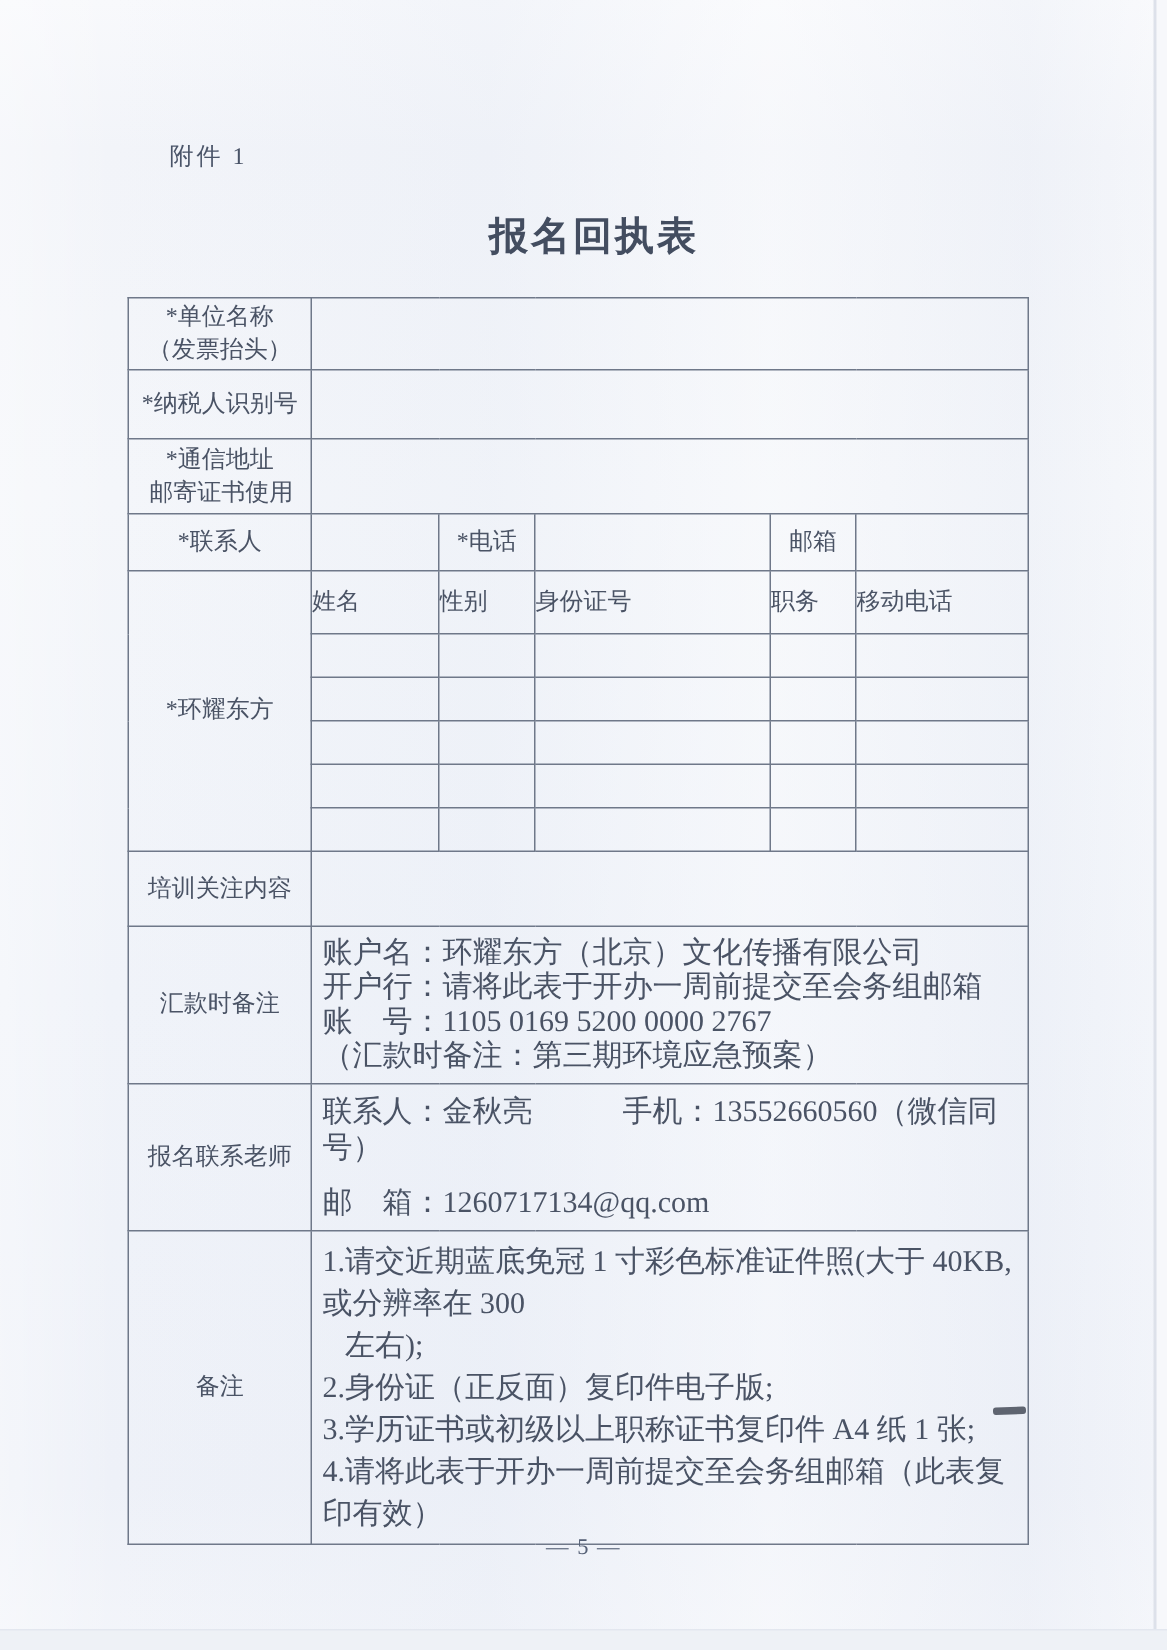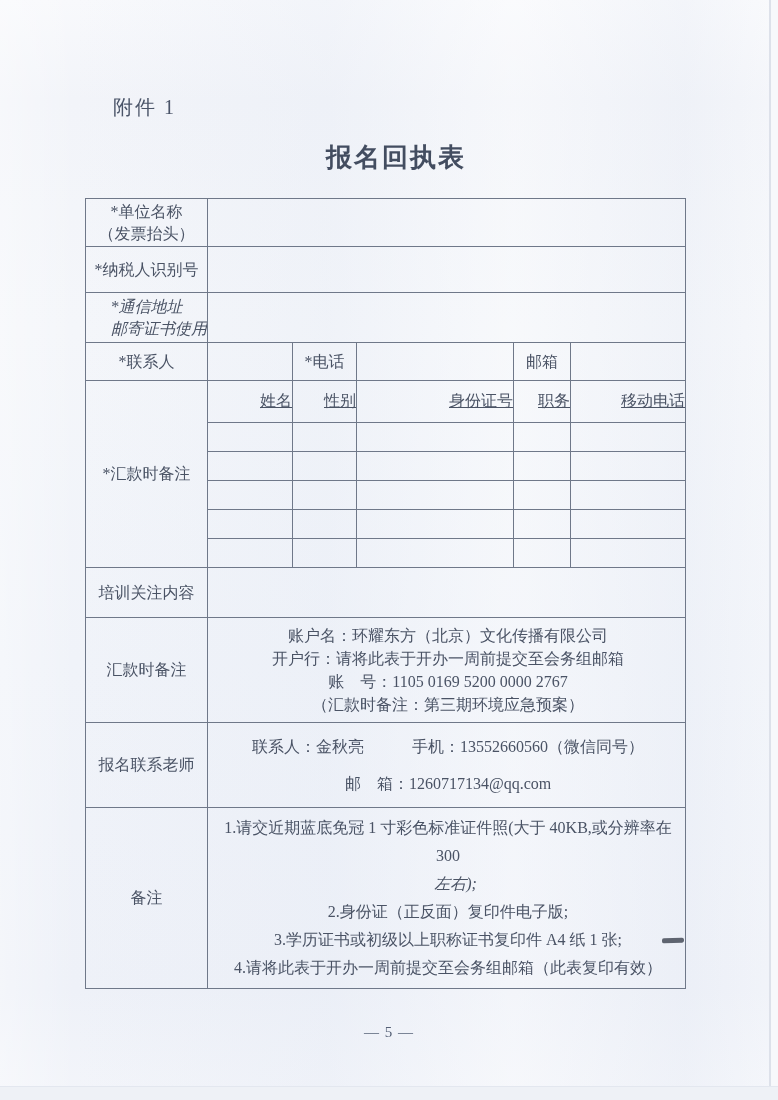--- a/index.html
+++ b/index.html
@@ -38,21 +38,21 @@
   .page-bottom-band {
     position: absolute;
     left: 0; right: 0; bottom: 0;
     height: 13px;
     background: #eef1f6;
     border-top: 1px solid #e3e7ef;
   }
   .attachment {
     position: absolute;
     left: 113px; top: 94px;
-    font-size: 20px;
+    font-size: 16px;
     color: #4a5468;
     letter-spacing: 2px;
   }
   .doc-title {
     position: absolute;
     left: 4px; right: 0; top: 140px;
     text-align: center;
     text-indent: 10px;
     font-size: 26px;
     font-weight: 700;
@@ -71,33 +71,33 @@
     color: #4a5365;
     font-size: 16px;
     vertical-align: middle;
     padding: 0;
     overflow: hidden;
   }
   td.lbl {
     text-align: center;
     line-height: 1.35;
   }
-  td.addr-lbl div.l1 { text-align: center; font-style: italic; }
-  td.addr-lbl div.l2 { text-align: right; padding-left: 2px; font-style: italic; }
-  td.hdr { text-align: right; text-decoration: underline; }
+  td.addr-lbl div.l1 { text-align: center; }
+  td.addr-lbl div.l2 { text-align: center; padding-left: 2px; }
+  td.hdr { text-align: left; }
   .content {
     padding: 6px 4px 6px 7px;
     line-height: 23px;
-    text-align: center;
-    font-size: 16px;
+    text-align: left;
+    font-size: 20px;
   }
   .content.contact-lines div { line-height: 24px; }
   .content.contact-lines .gap { height: 13px; }
   .content.notes div { line-height: 28px; }
-  .content.notes .wrap-indent { padding-left: 15px; font-style: italic; }
+  .content.notes .wrap-indent { padding-left: 15px; }
   .page-number {
     position: absolute;
     left: 0; right: 0; top: 1024px;
     text-align: center;
     font-size: 15px;
     color: #556076;
     letter-spacing: 1px;
   }
   .scan-smudge {
     position: absolute;
@@ -153,21 +153,21 @@
     <tr style="height:38px">
       <td class="lbl">*联系人</td>
       <td></td>
       <td class="lbl">*电话</td>
       <td></td>
       <td class="lbl">邮箱</td>
       <td></td>
     </tr>
 
     <tr style="height:42px">
-      <td class="lbl" rowspan="6">*汇款时备注</td>
+      <td class="lbl" rowspan="6">*环耀东方</td>
       <td class="hdr">姓名</td>
       <td class="hdr">性别</td>
       <td class="hdr">身份证号</td>
       <td class="hdr">职务</td>
       <td class="hdr">移动电话</td>
     </tr>
 
     <tr style="height:29px">
       <td></td>
           <td></td>

